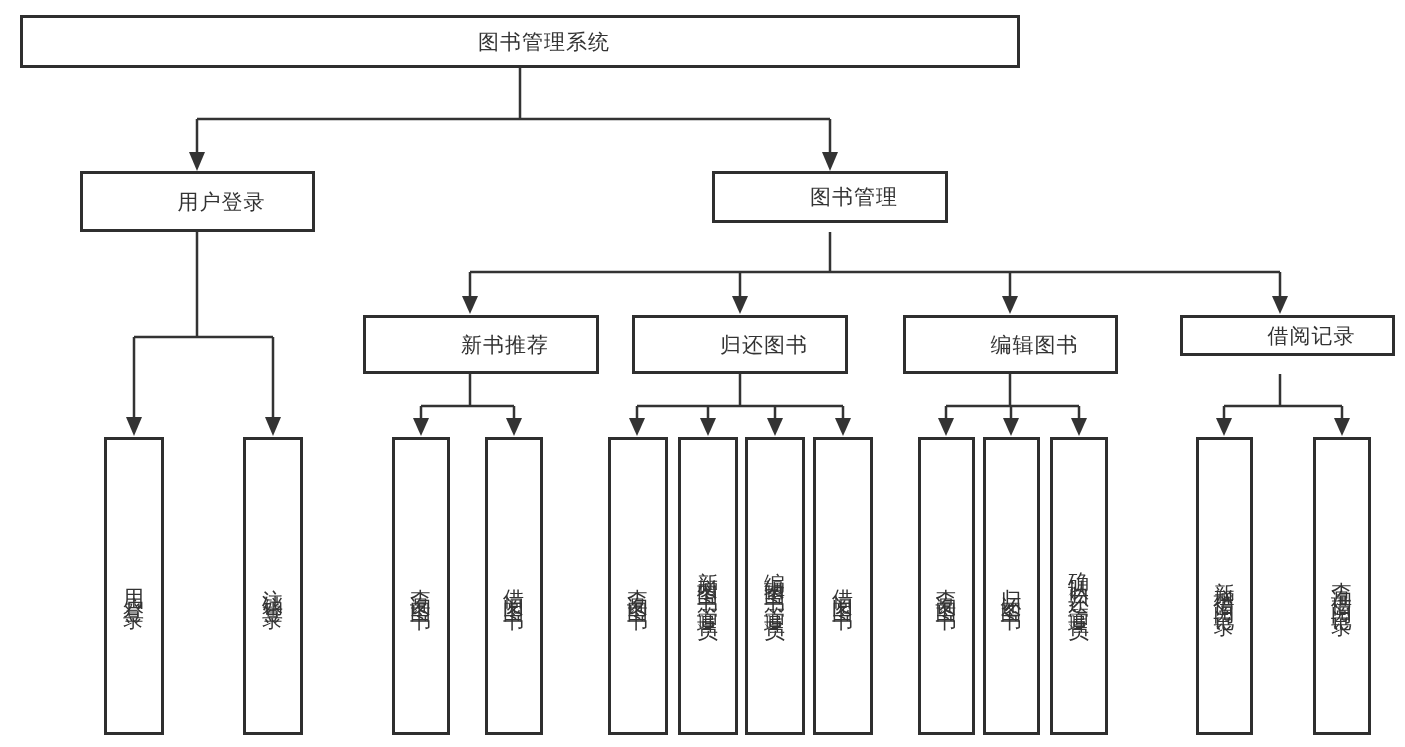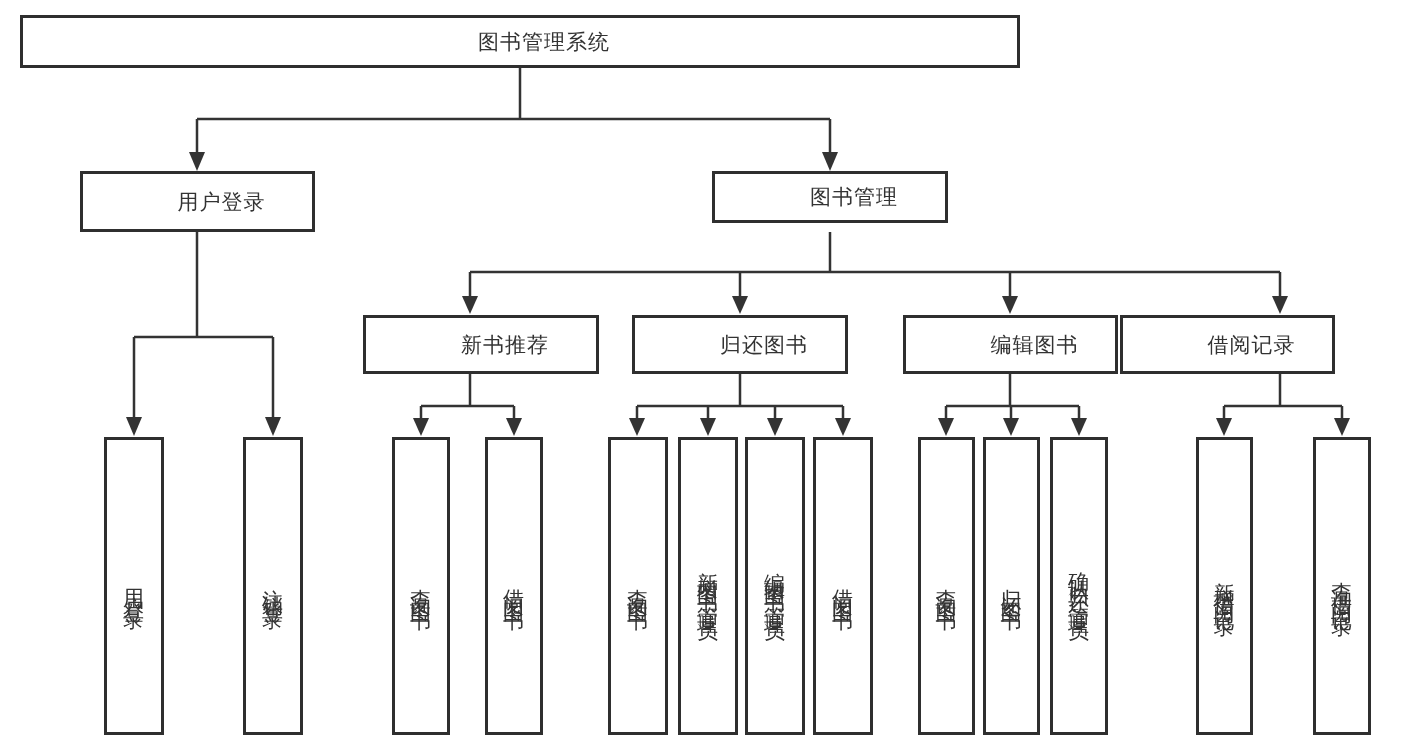--- a/index.html
+++ b/index.html
@@ -81,21 +81,21 @@
 
   <div class="node hbox" style="left:363px;top:315px;width:236px;height:59px;">
     <span>新书推荐</span>
   </div>
   <div class="node hbox" style="left:632px;top:315px;width:216px;height:59px;">
     <span>归还图书</span>
   </div>
   <div class="node hbox" style="left:903px;top:315px;width:215px;height:59px;">
     <span>编辑图书</span>
   </div>
-  <div class="node hbox" style="left:1120px;top:315px;width:215px;height:59px;">
+  <div class="node hbox" style="left:1180px;top:315px;width:215px;height:41px;">
     <span>借阅记录</span>
   </div>
 
   <div class="node vbox" style="left:104px;top:437px;width:60px;height:298px;">
     <span class="vtext">用户登录</span>
   </div>
   <div class="node vbox" style="left:243px;top:437px;width:60px;height:298px;">
     <span class="vtext">注销登录</span>
   </div>
 

